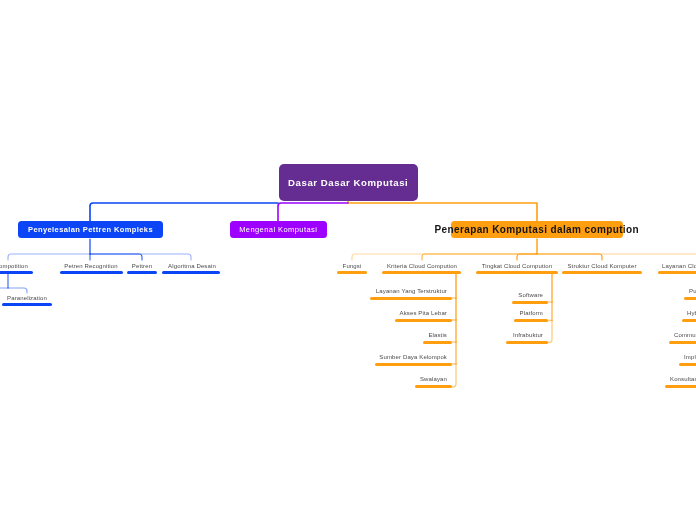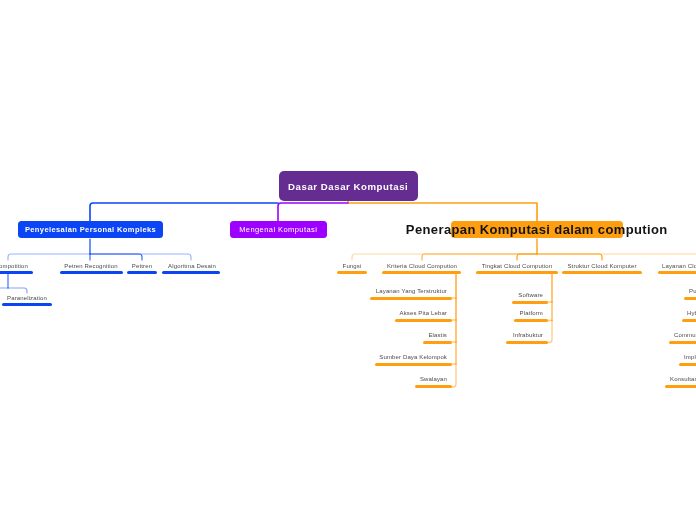--- a/index.html
+++ b/index.html
@@ -6,29 +6,29 @@
   html,body{margin:0;padding:0;background:#ffffff;}
   body{width:696px;height:520px;overflow:hidden;
        font-family:"Liberation Sans",sans-serif;}
   #stage{position:relative;width:696px;height:520px;background:#fff;}
   svg.wires{position:absolute;left:0;top:0;width:696px;height:520px;}
 
   .node{position:absolute;box-sizing:border-box;white-space:nowrap;
         display:flex;align-items:center;justify-content:center;border-radius:3.5px;}
   .node>span{display:block;}
 
-  .root{left:278.7px;top:171px;width:139px;height:30px;background:#652D92;
+  .root{left:278.7px;top:164px;width:139px;height:37px;background:#652D92;
         color:#fff;font-weight:bold;font-size:9.6px;letter-spacing:0.57px;border-radius:5px;}
 
   .b-blue{left:18px;top:220.6px;width:145px;height:17.9px;background:#0B45F5;
           color:#fff;font-weight:bold;font-size:7.5px;letter-spacing:0.4px;}
   .b-magenta{left:230px;top:220.6px;width:96.5px;height:17.9px;background:#9D00FF;
           color:#fff;font-weight:normal;font-size:7.5px;letter-spacing:0.43px;}
   .b-orange{left:451px;top:220.6px;width:171.5px;height:17.9px;background:#FF9E0F;
-          color:#141414;font-weight:bold;font-size:13px;letter-spacing:0.38px;}
+          color:#141414;font-weight:bold;font-size:10px;letter-spacing:0.38px;}
 
   .leaf{position:absolute;white-space:nowrap;color:#4a4a4a;font-size:6px;
         line-height:7px;letter-spacing:0.13px;}
   .leaf.ctr{transform:translateX(-50%);text-align:center;}
   .leaf.rt{text-align:right;}
   .bar{position:absolute;height:3px;border-radius:1.6px;}
 </style>
 </head>
 <body>
 
@@ -80,21 +80,21 @@
       <path d="M703,342 L703,364" stroke="#FF9E0F" stroke-width="1.3" opacity="0.78"></path>
       <path d="M703,364 L703,384 Q703,387 700,387 L699,387" stroke="#FF9E0F" stroke-width="1.3" opacity="0.53"></path>
     </g>
   </svg>
 
   <div class="node root">
     <span>Dasar Dasar Komputasi</span>
   </div>
 
   <div class="node b-blue">
-    <span>Penyelesalan Personal Kompleks</span>
+    <span>Penyelesalan Pettren Kompleks</span>
   </div>
   <div class="node b-magenta">
     <span>Mengenal Komputasi</span>
   </div>
   <div class="node b-orange">
     <span>Penerapan Komputasi dalam compution</span>
   </div>
 
   <div class="leaf ctr" style="left:8px;top:262.5px;">Decompotition</div>
   <div class="bar" style="left:-17px;top:271px;width:50px;background:#0B45F5;"></div>

